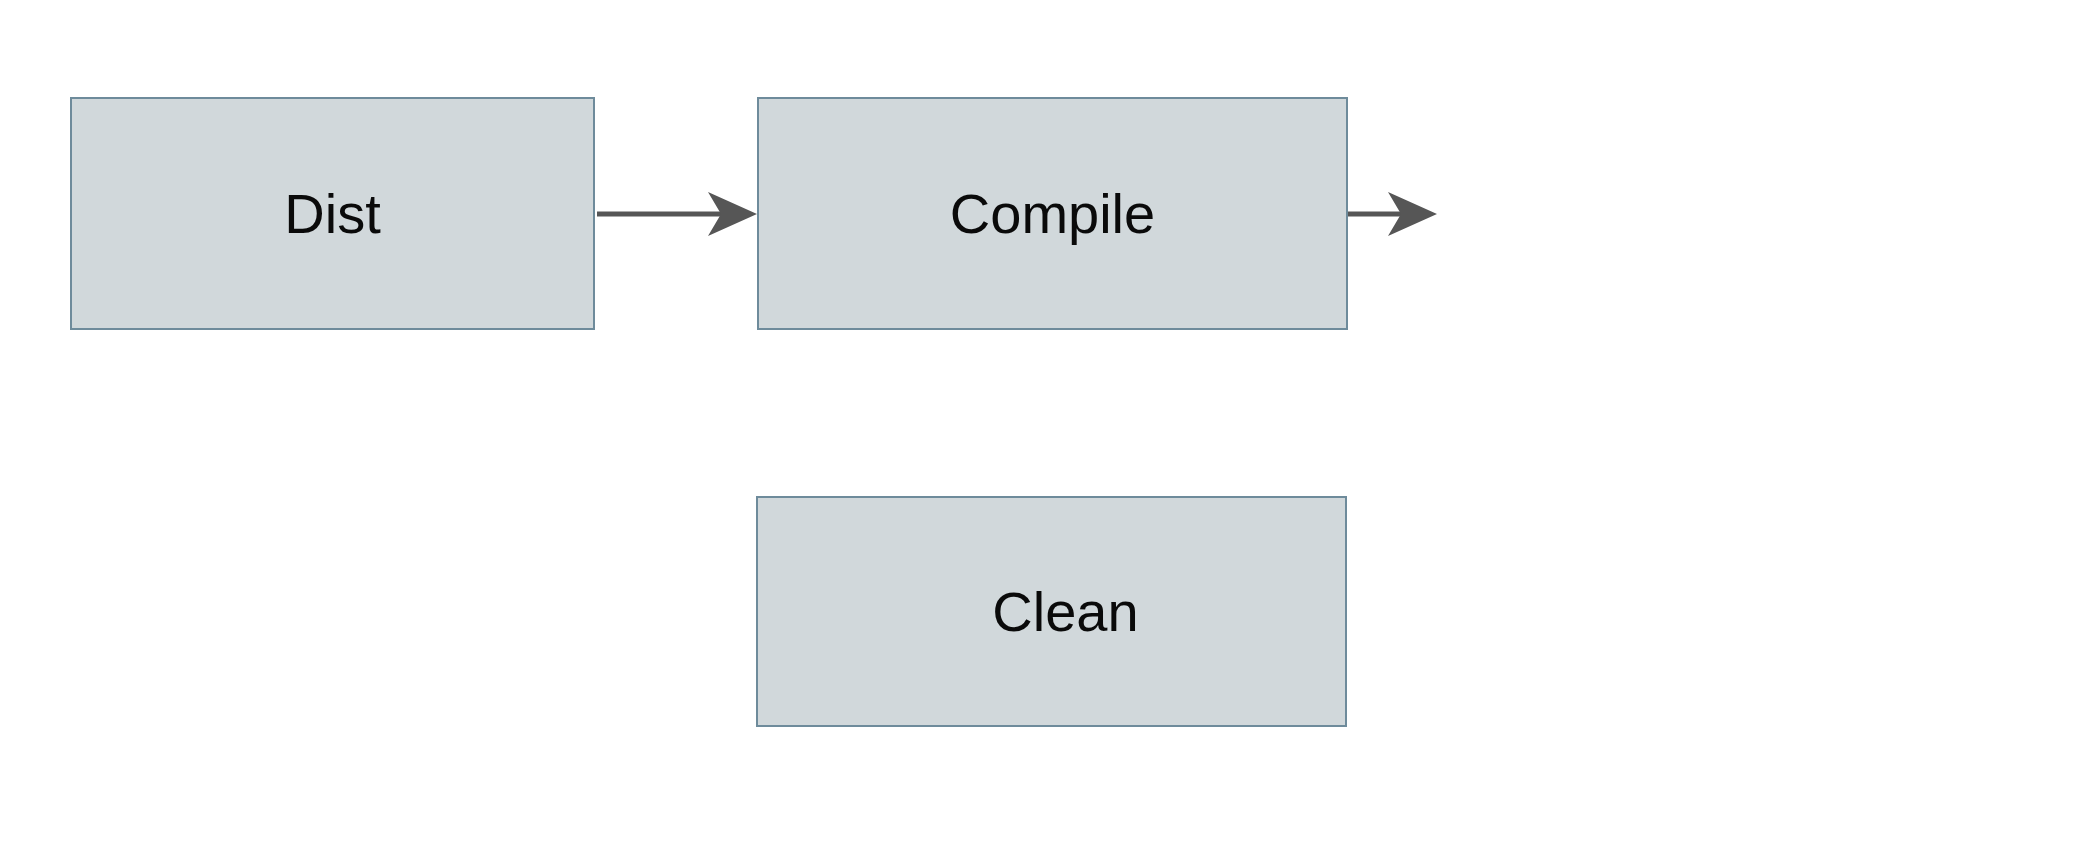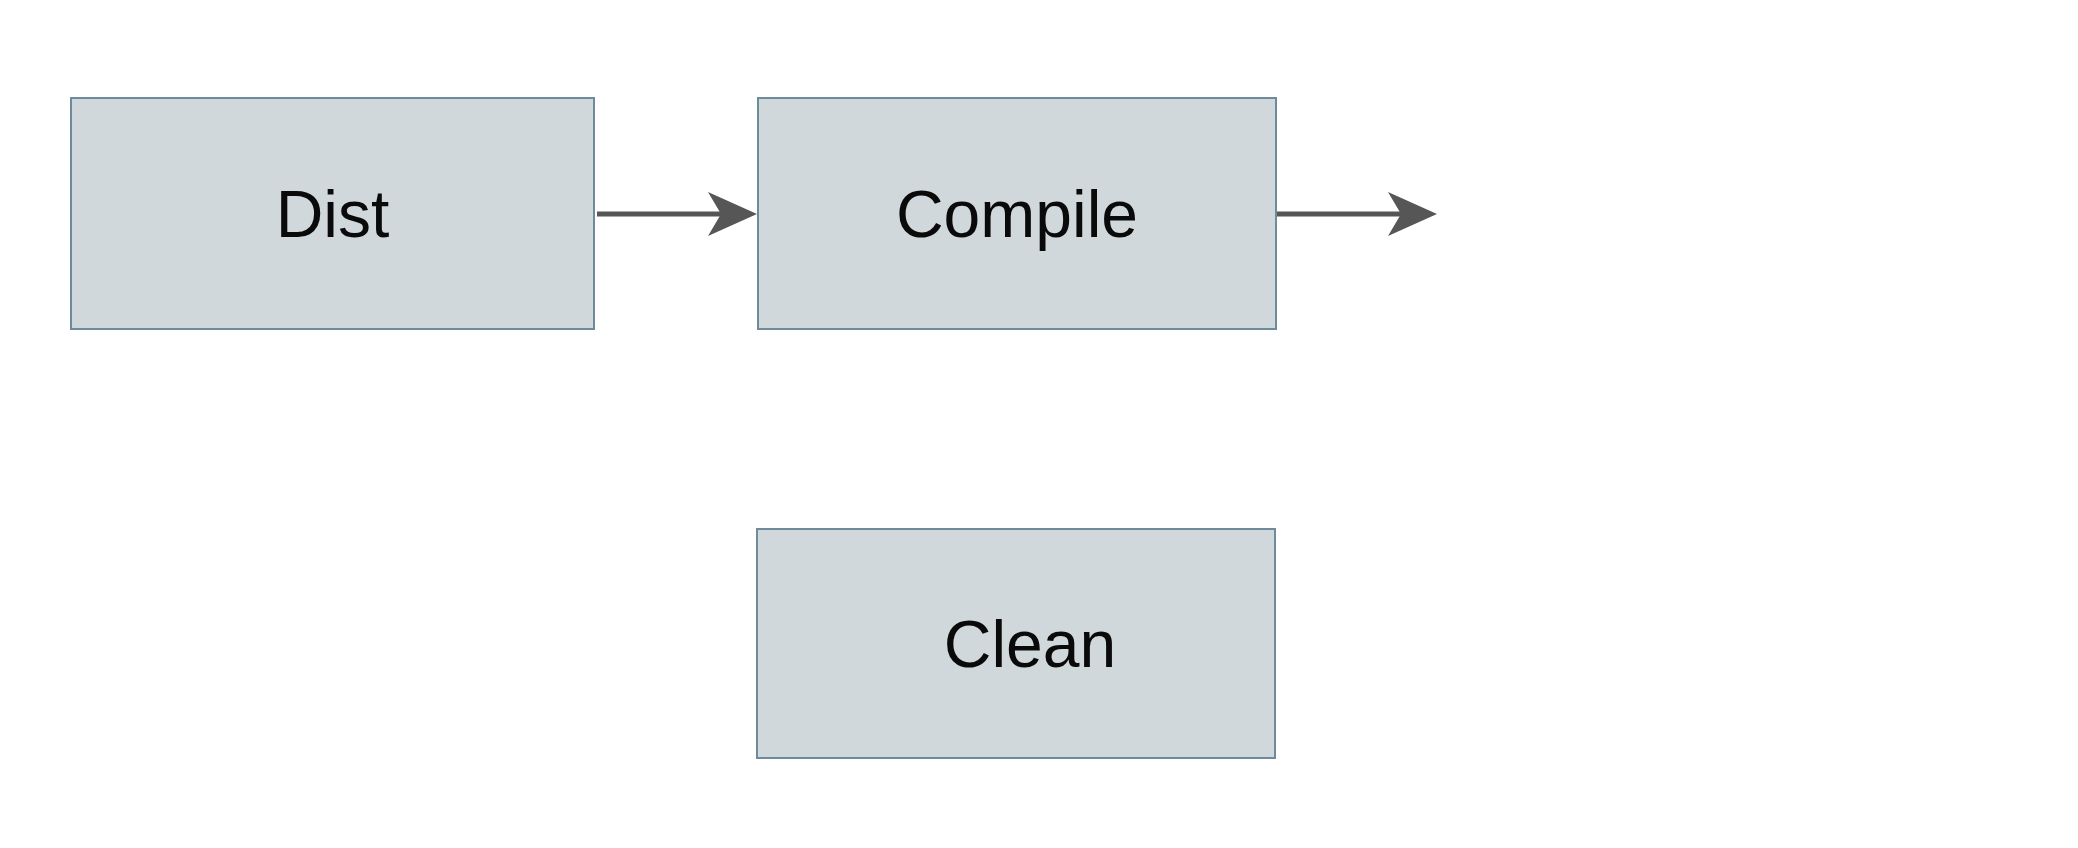--- a/index.html
+++ b/index.html
@@ -26,35 +26,35 @@
   .edge-line {
     stroke: var(--arrow-color, #565656);
     stroke-width: 5;
   }
   .edge-head {
     fill: var(--arrow-color, #565656);
     stroke: none;
   }
   .node {
     position: absolute;
-    width: 520px;
+    width: 591px;
     height: 233px;
     box-sizing: border-box;
     background: var(--node-fill, #d1d8db);
     border: 2px solid var(--node-border, #6e8b9b);
     display: flex;
     align-items: center;
     justify-content: center;
   }
   .node-dist    { left: 70px;   top: 97px;  width: 525px; }
   .node-compile { left: 757px;  top: 97px;  }
   .node-init    { left: 1437px; top: 98px;  height: 231px; }
-  .node-clean   { left: 756px;  top: 528px; height: 231px; padding-left: 28px; }
+  .node-clean   { left: 756px;  top: 496px; height: 231px; padding-left: 28px; }
   .node-label {
-    font-size: 66px;
+    font-size: 56px;
     font-weight: 400;
     color: var(--label-color, #0a0a0a);
     line-height: 1;
     white-space: nowrap;
     user-select: none;
   }
 </style>
 </head>
 <body style="--canvas-bg: #ffffff; --node-fill: #d1d8db; --node-border: #6e8b9b; --arrow-color: #565656; --label-color: #0a0a0a;">
 

